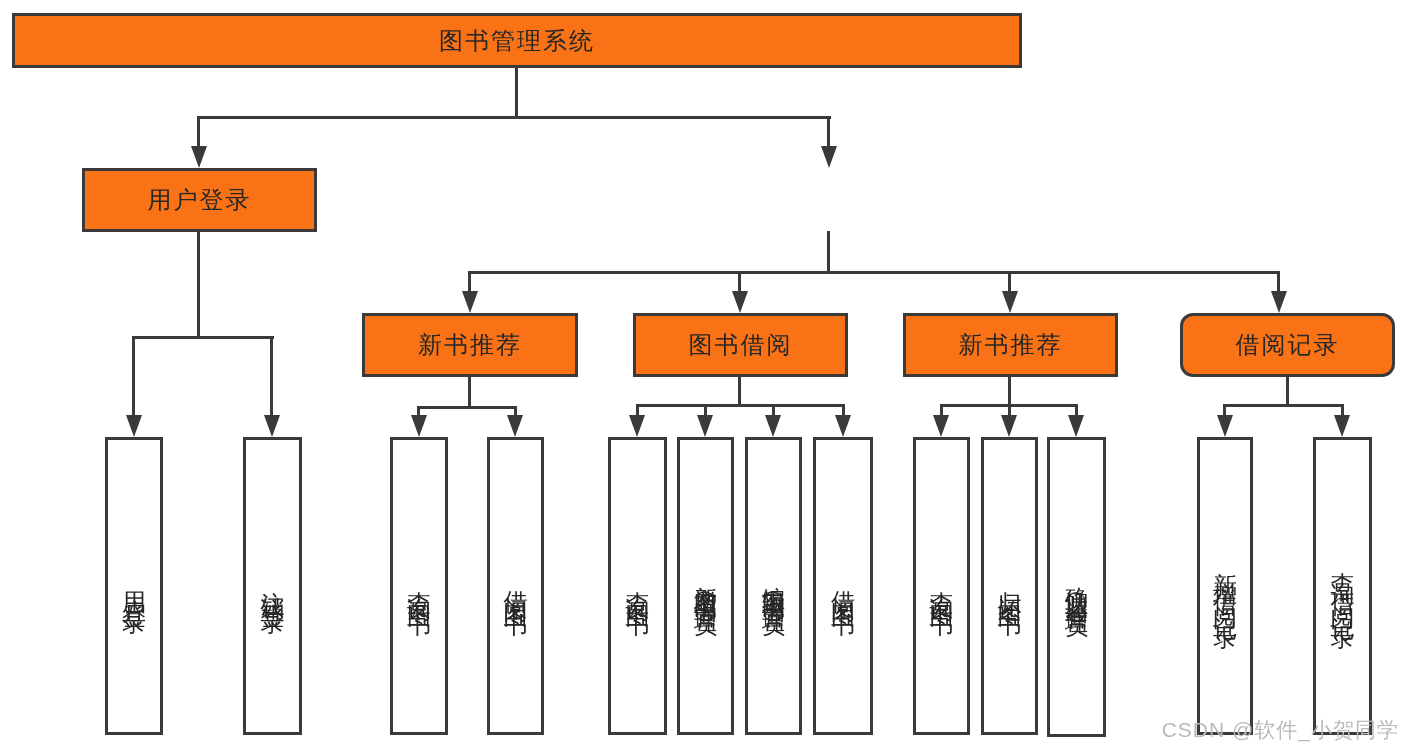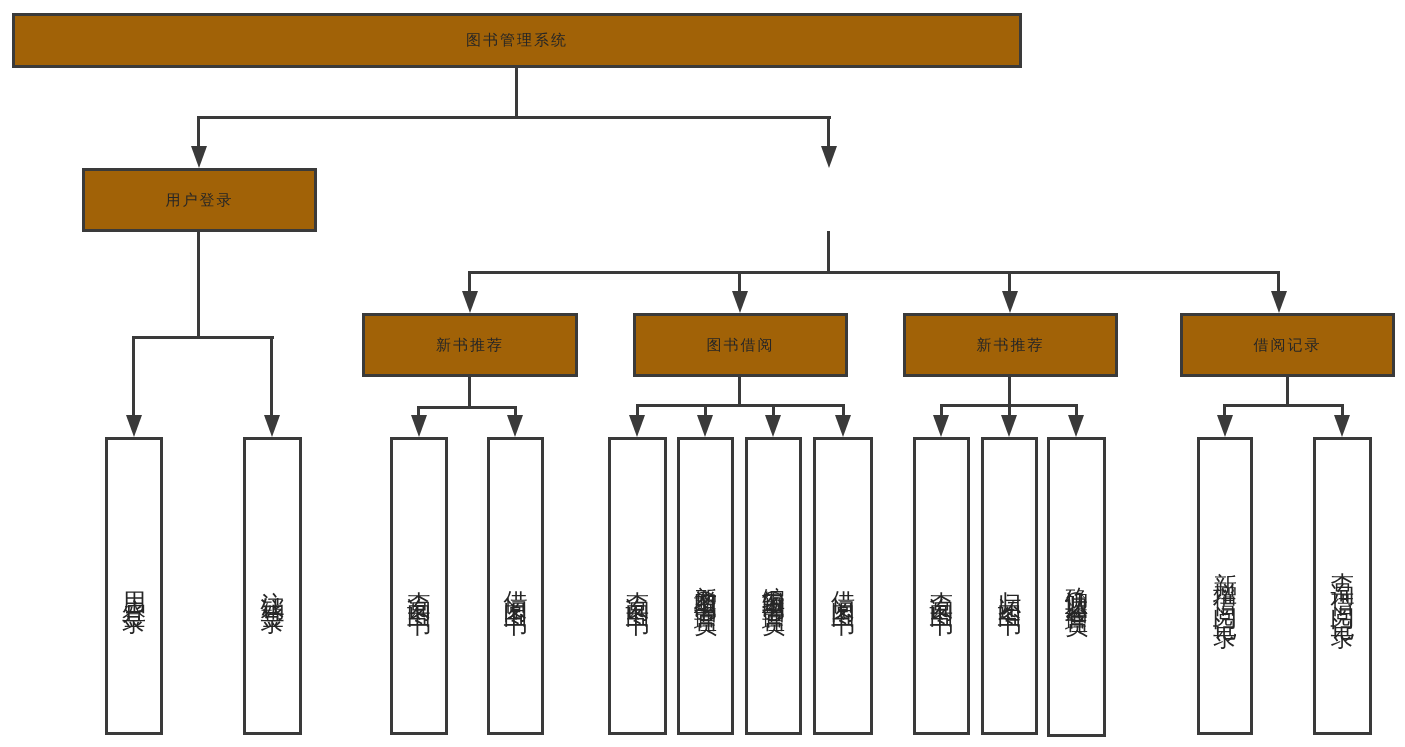--- a/index.html
+++ b/index.html
@@ -2,23 +2,23 @@
 <html><head>
 <meta charset="utf-8">
 <style>
   html,body{margin:0;padding:0;background:#ffffff;}
   .canvas{
     position:relative;width:1405px;height:747px;background:#ffffff;
     font-family:"Liberation Sans","DejaVu Sans",sans-serif;overflow:hidden;
   }
   
   .box{
-    position:absolute;box-sizing:border-box;border:3px solid #3a3a3a;background:#a16207;
+    position:absolute;box-sizing:border-box;border:3px solid #3a3a3a;background:#f97316;
     display:flex;align-items:center;justify-content:center;
-    color:#262626;font-size:15px;letter-spacing:2px;white-space:nowrap;
+    color:#262626;font-size:24px;letter-spacing:2px;white-space:nowrap;
   }
   
   .vbox{
     position:absolute;box-sizing:border-box;border:3px solid #3a3a3a;background:#ffffff;
     display:flex;align-items:center;justify-content:center;color:#262626;
   }
   .vbox span{
     writing-mode:vertical-rl;text-orientation:mixed;line-height:1;
     font-size:24px;letter-spacing:7px;white-space:nowrap;
   }
@@ -77,21 +77,21 @@
 
   <div class="box" style="left:633px;top:313px;width:215px;height:64px;">
     <span>图书借阅</span>
   </div>
   <div class="box" style="left:362px;top:313px;width:216px;height:64px;">
     <span>新书推荐</span>
   </div>
   <div class="box" style="left:903px;top:313px;width:215px;height:64px;">
     <span>新书推荐</span>
   </div>
-  <div class="box" style="left:1180px;top:313px;width:215px;height:64px;">
+  <div class="box" style="left:1180px;top:313px;width:215px;height:64px;border-radius:13px;">
     <span>借阅记录</span>
   </div>
 
   <div class="v" style="left:468px;top:376px;height:31px;"></div>
   <div class="h" style="left:417px;top:406px;width:100px;"></div>
   <div class="v" style="left:417px;top:406px;height:14px;"></div>
   <div class="v" style="left:514px;top:406px;height:14px;"></div>
   <div class="arr" style="left:411px;top:415px;"></div>
   <div class="arr" style="left:507px;top:415px;"></div>
 
@@ -159,14 +159,15 @@
     <span>确认归还（管理员）</span>
   </div>
 
   <div class="vbox mid" style="left:1197px;top:437px;width:56px;height:298px;">
     <span>新增借阅记录</span>
   </div>
   <div class="vbox mid" style="left:1313px;top:437px;width:59px;height:298px;">
     <span>查询借阅记录</span>
   </div>
 
+  <div class="watermark">CSDN @软件_小贺同学</div>
 
 </div>
 
 </body></html>

